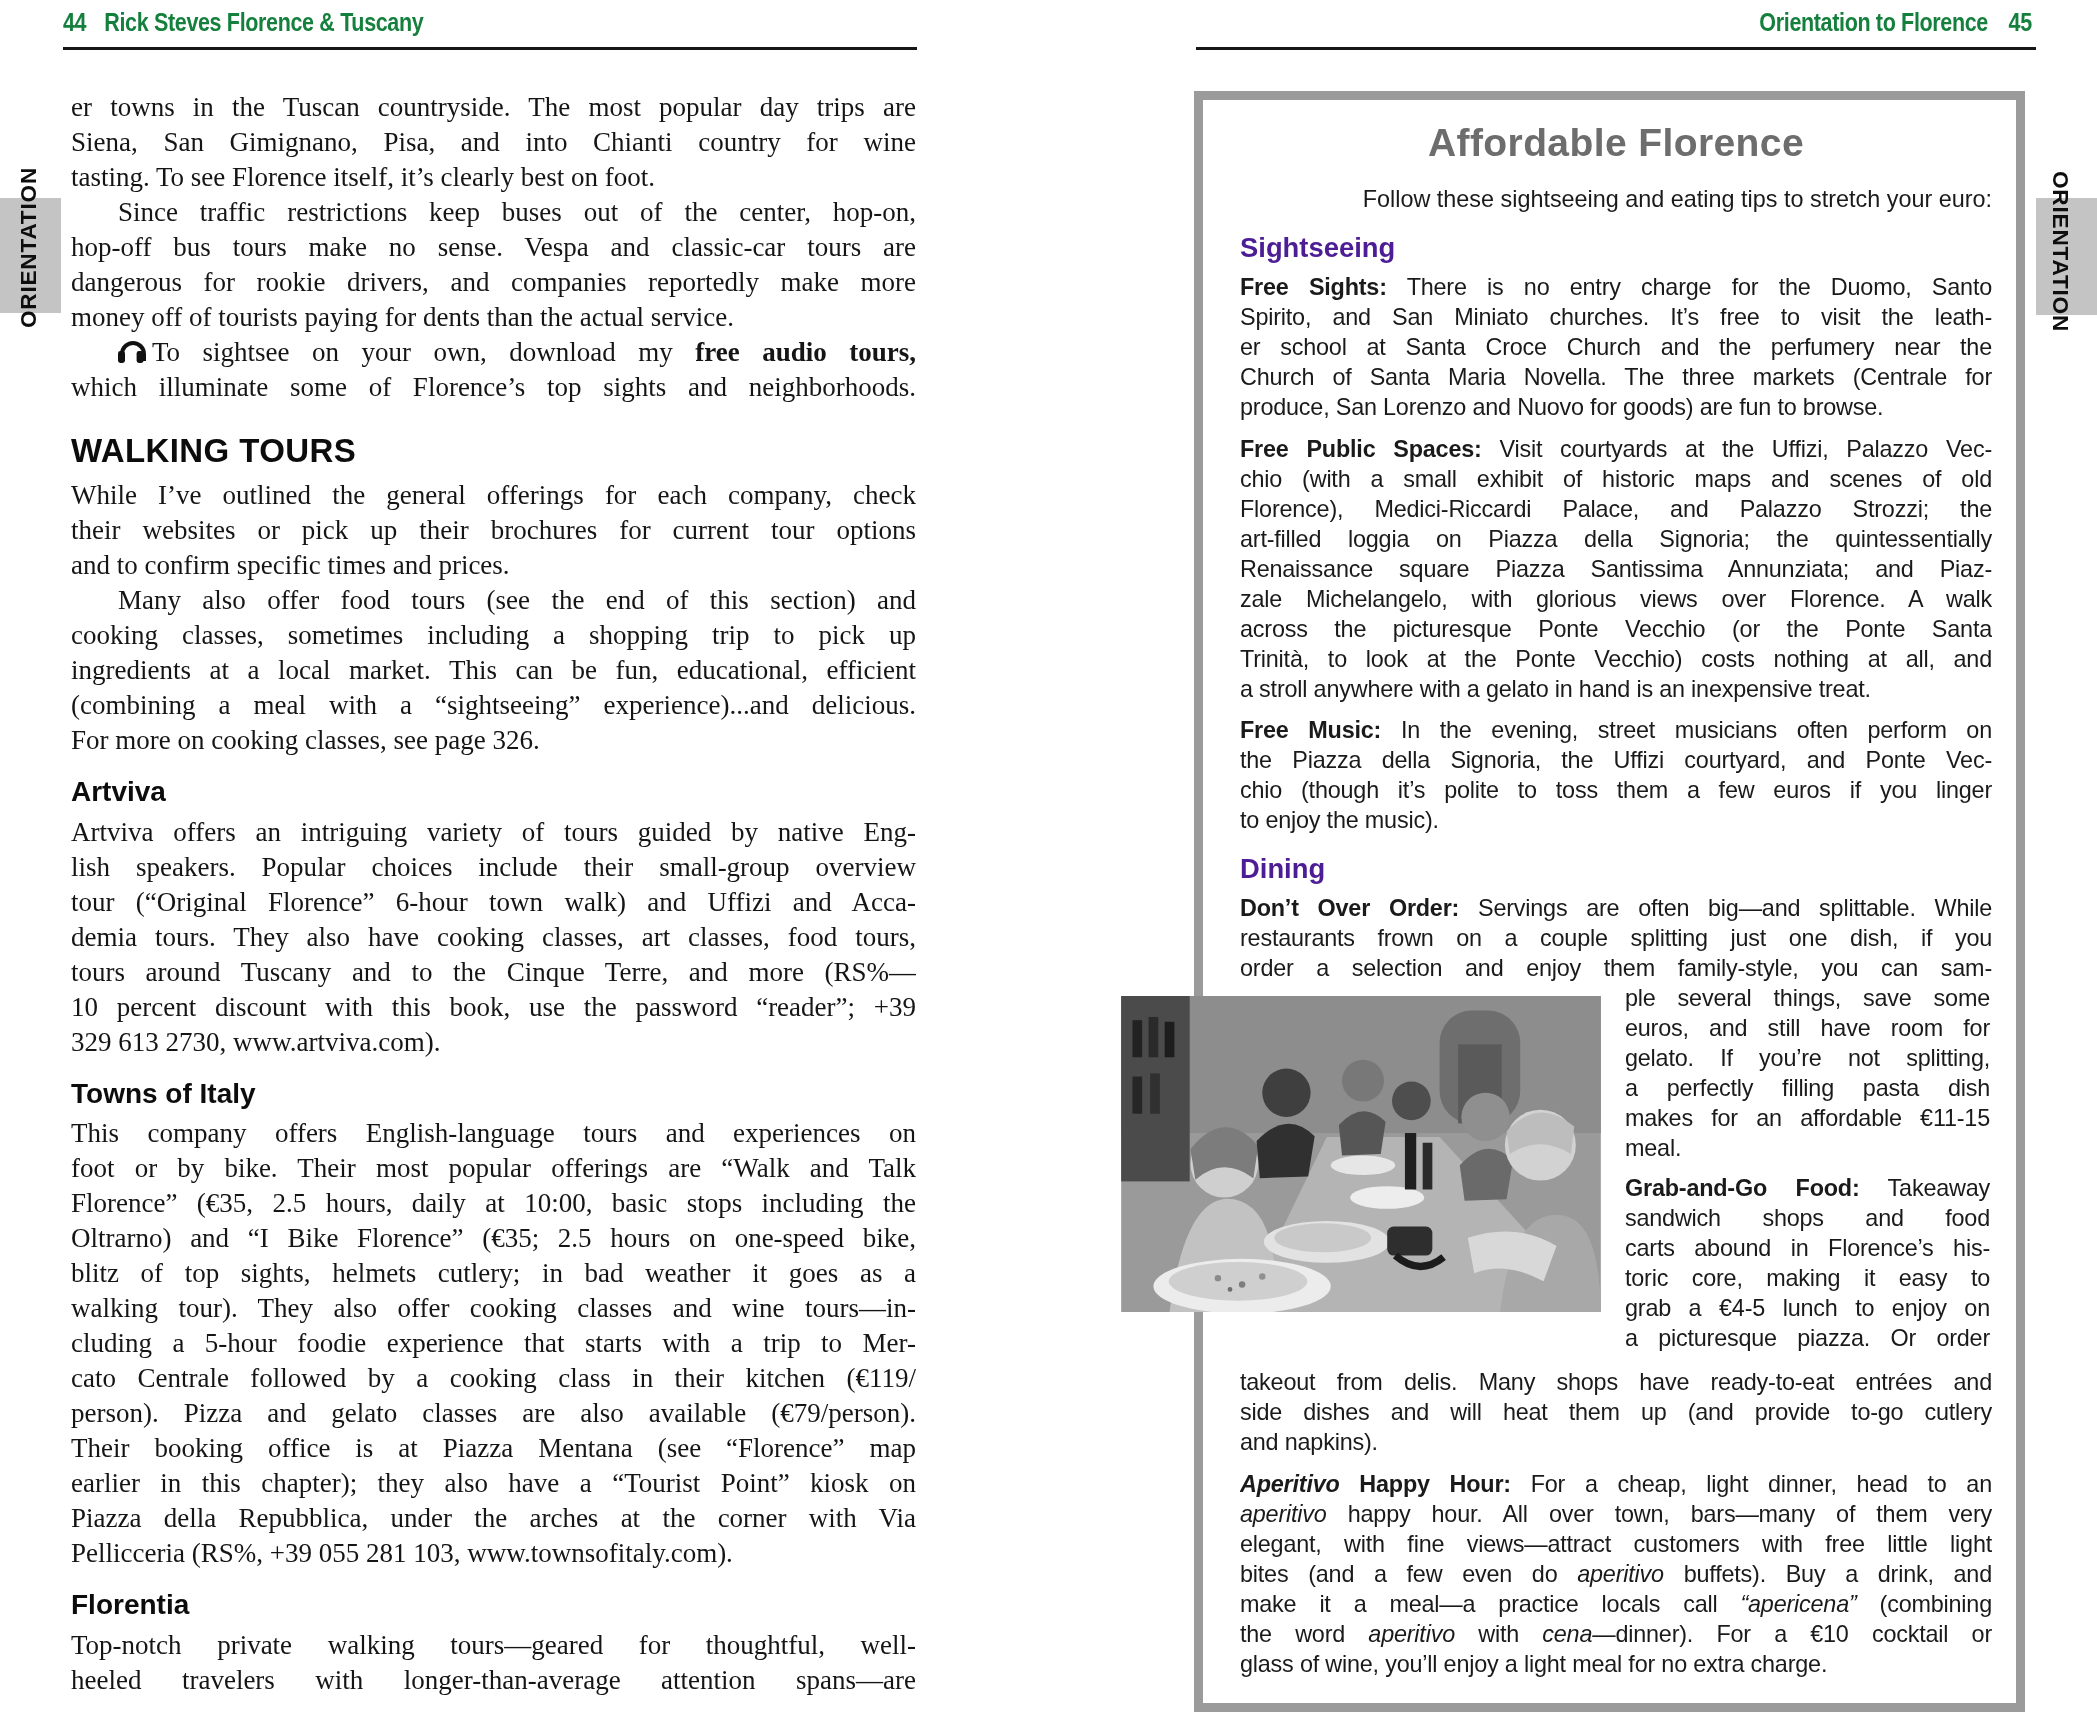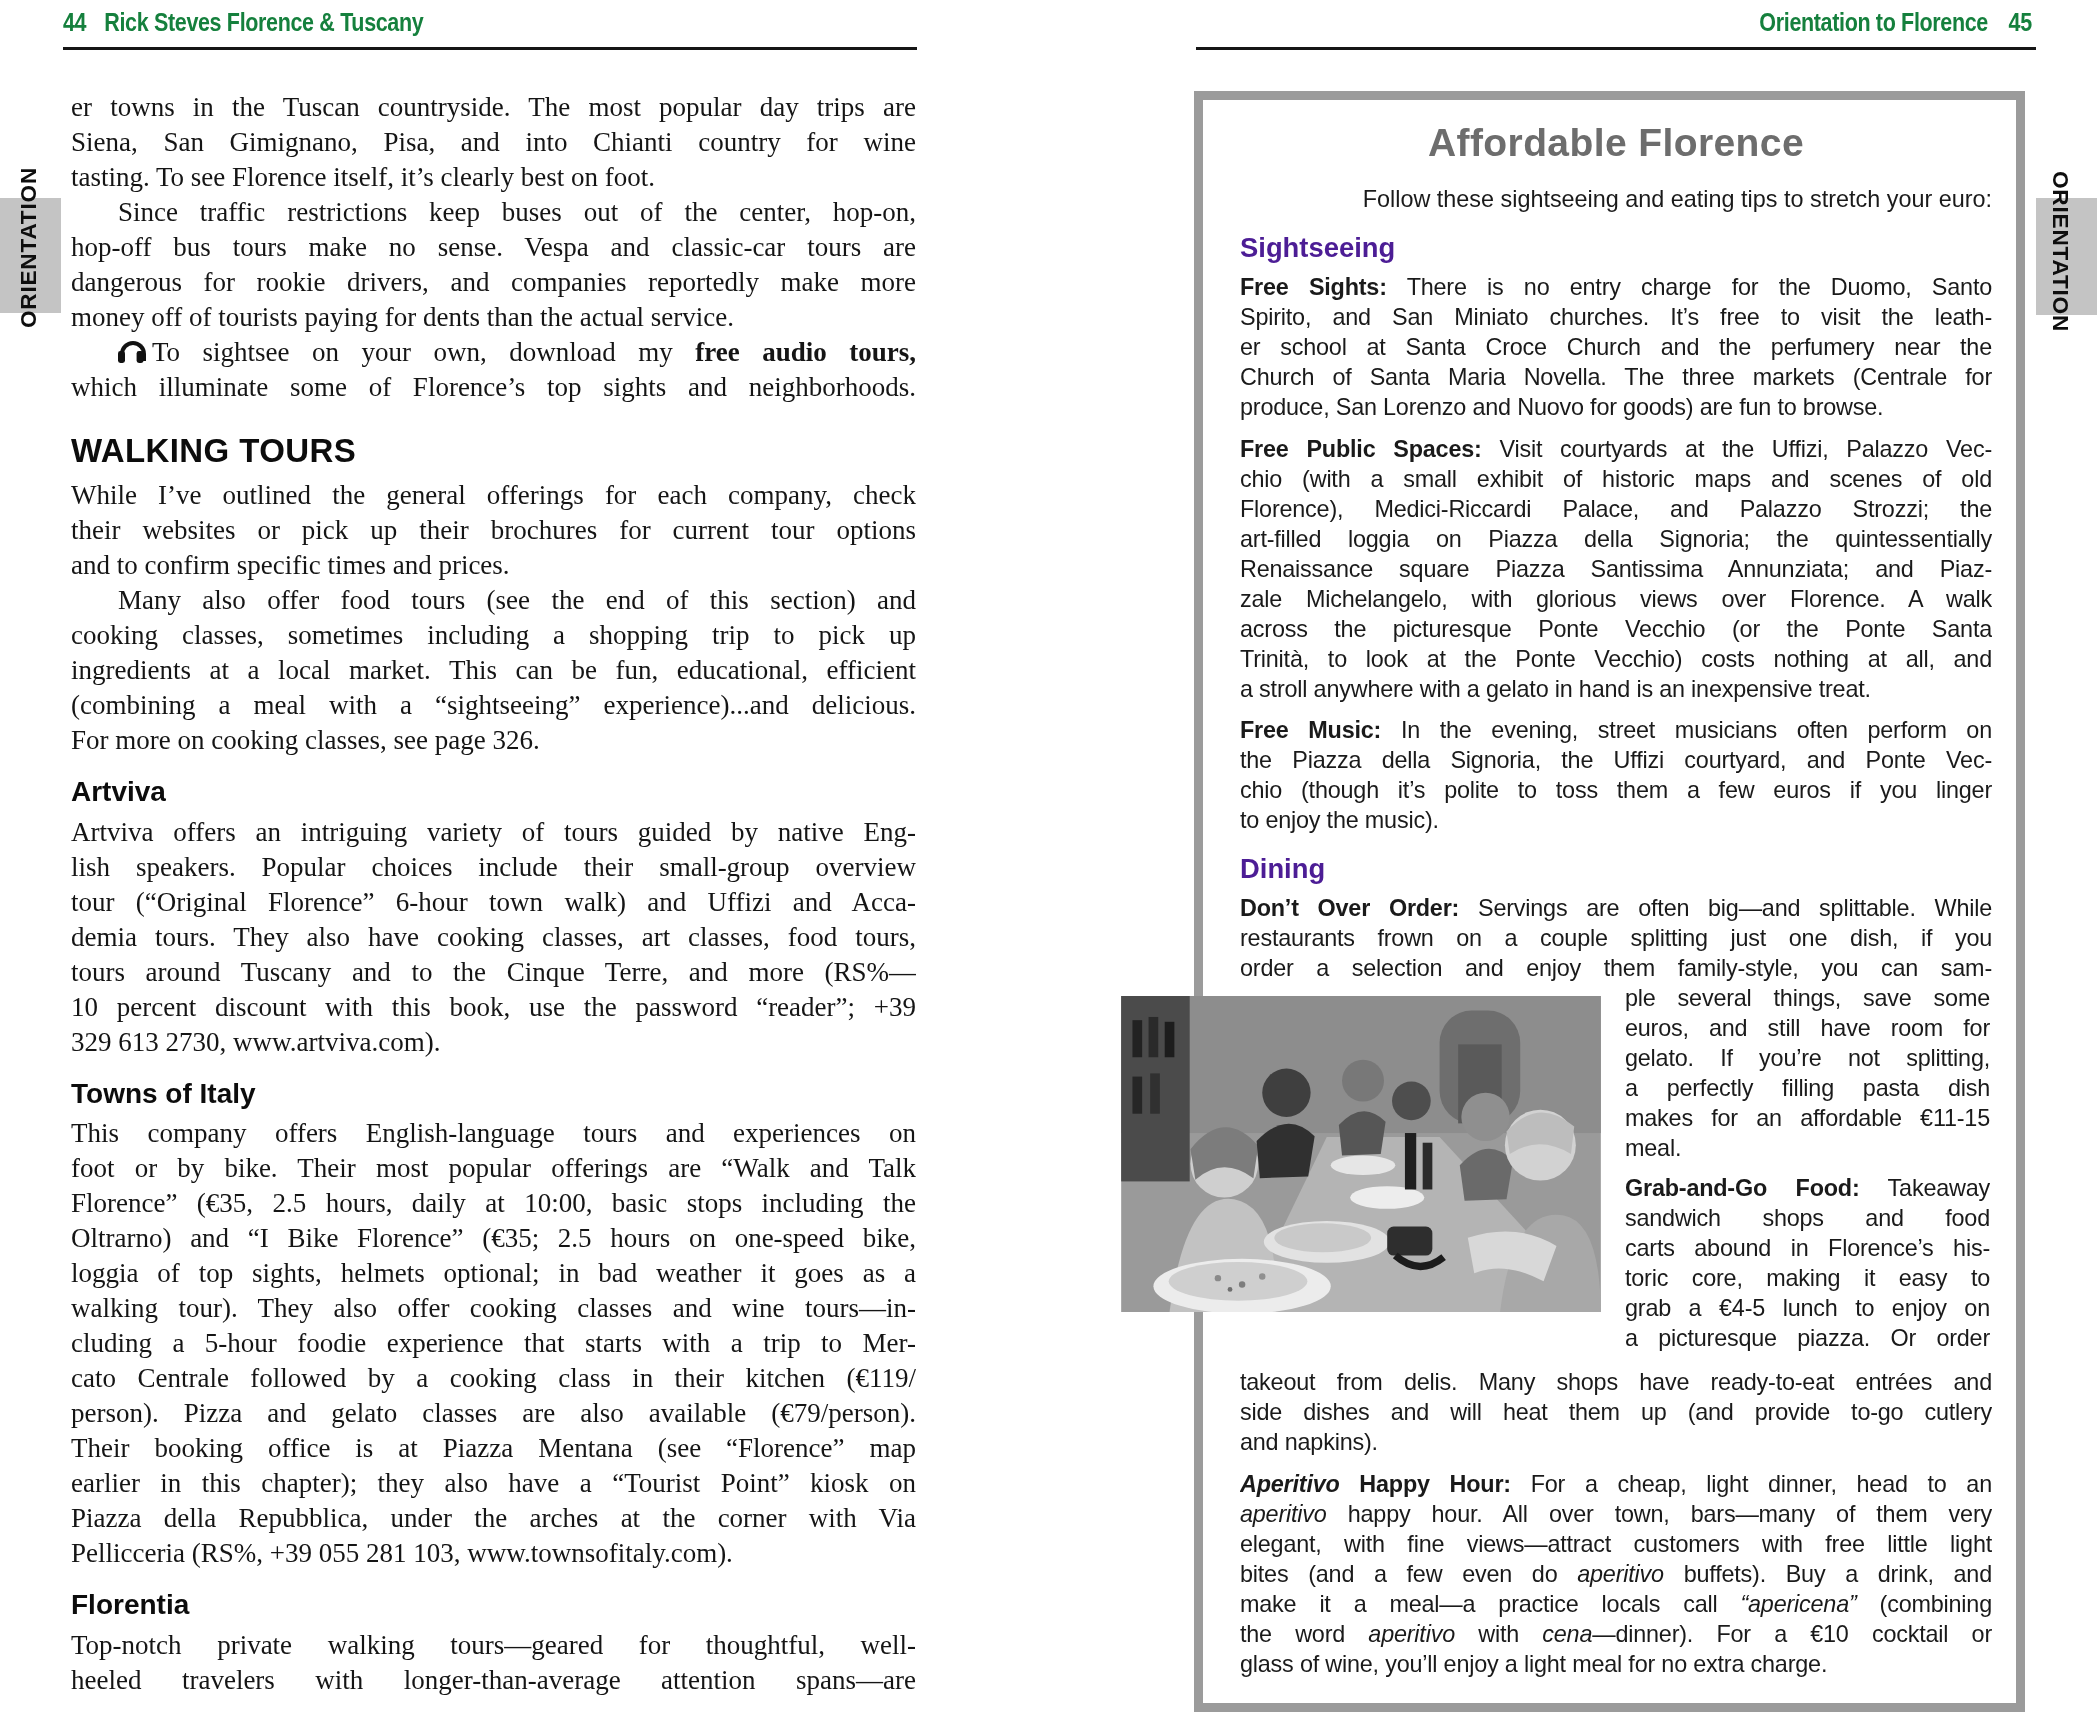--- a/index.html
+++ b/index.html
@@ -123,21 +123,21 @@
         <div class="bl just">tours around Tuscany and to the Cinque Terre, and more (RS%—</div>
         <div class="bl just">10 percent discount with this book, use the password “reader”; +39</div>
         <div class="bl">329 613 2730, www.artviva.com).</div>
       </div>
       <div class="h3">Towns of Italy</div>
       <div class="para">
         <div class="bl just">This company offers English-language tours and experiences on</div>
         <div class="bl just">foot or by bike. Their most popular offerings are “Walk and Talk</div>
         <div class="bl just">Florence” (€35, 2.5 hours, daily at 10:00, basic stops including the</div>
         <div class="bl just">Oltrarno) and “I Bike Florence” (€35; 2.5 hours on one-speed bike,</div>
-        <div class="bl just">loggia of top sights, helmets optional; in bad weather it goes as a</div>
+        <div class="bl just">blitz of top sights, helmets cutlery; in bad weather it goes as a</div>
         <div class="bl just">walking tour). They also offer cooking classes and wine tours—in-</div>
         <div class="bl just">cluding a 5-hour foodie experience that starts with a trip to Mer-</div>
         <div class="bl just">cato Centrale followed by a cooking class in their kitchen (€119/</div>
         <div class="bl just">person). Pizza and gelato classes are also available (€79/person).</div>
         <div class="bl just">Their booking office is at Piazza Mentana (see “Florence” map</div>
         <div class="bl just">earlier in this chapter); they also have a “Tourist Point” kiosk on</div>
         <div class="bl just">Piazza della Repubblica, under the arches at the corner with Via</div>
         <div class="bl">Pellicceria (RS%, +39 055 281 103, www.townsofitaly.com).</div>
       </div>
       <div class="h3">Florentia</div>

